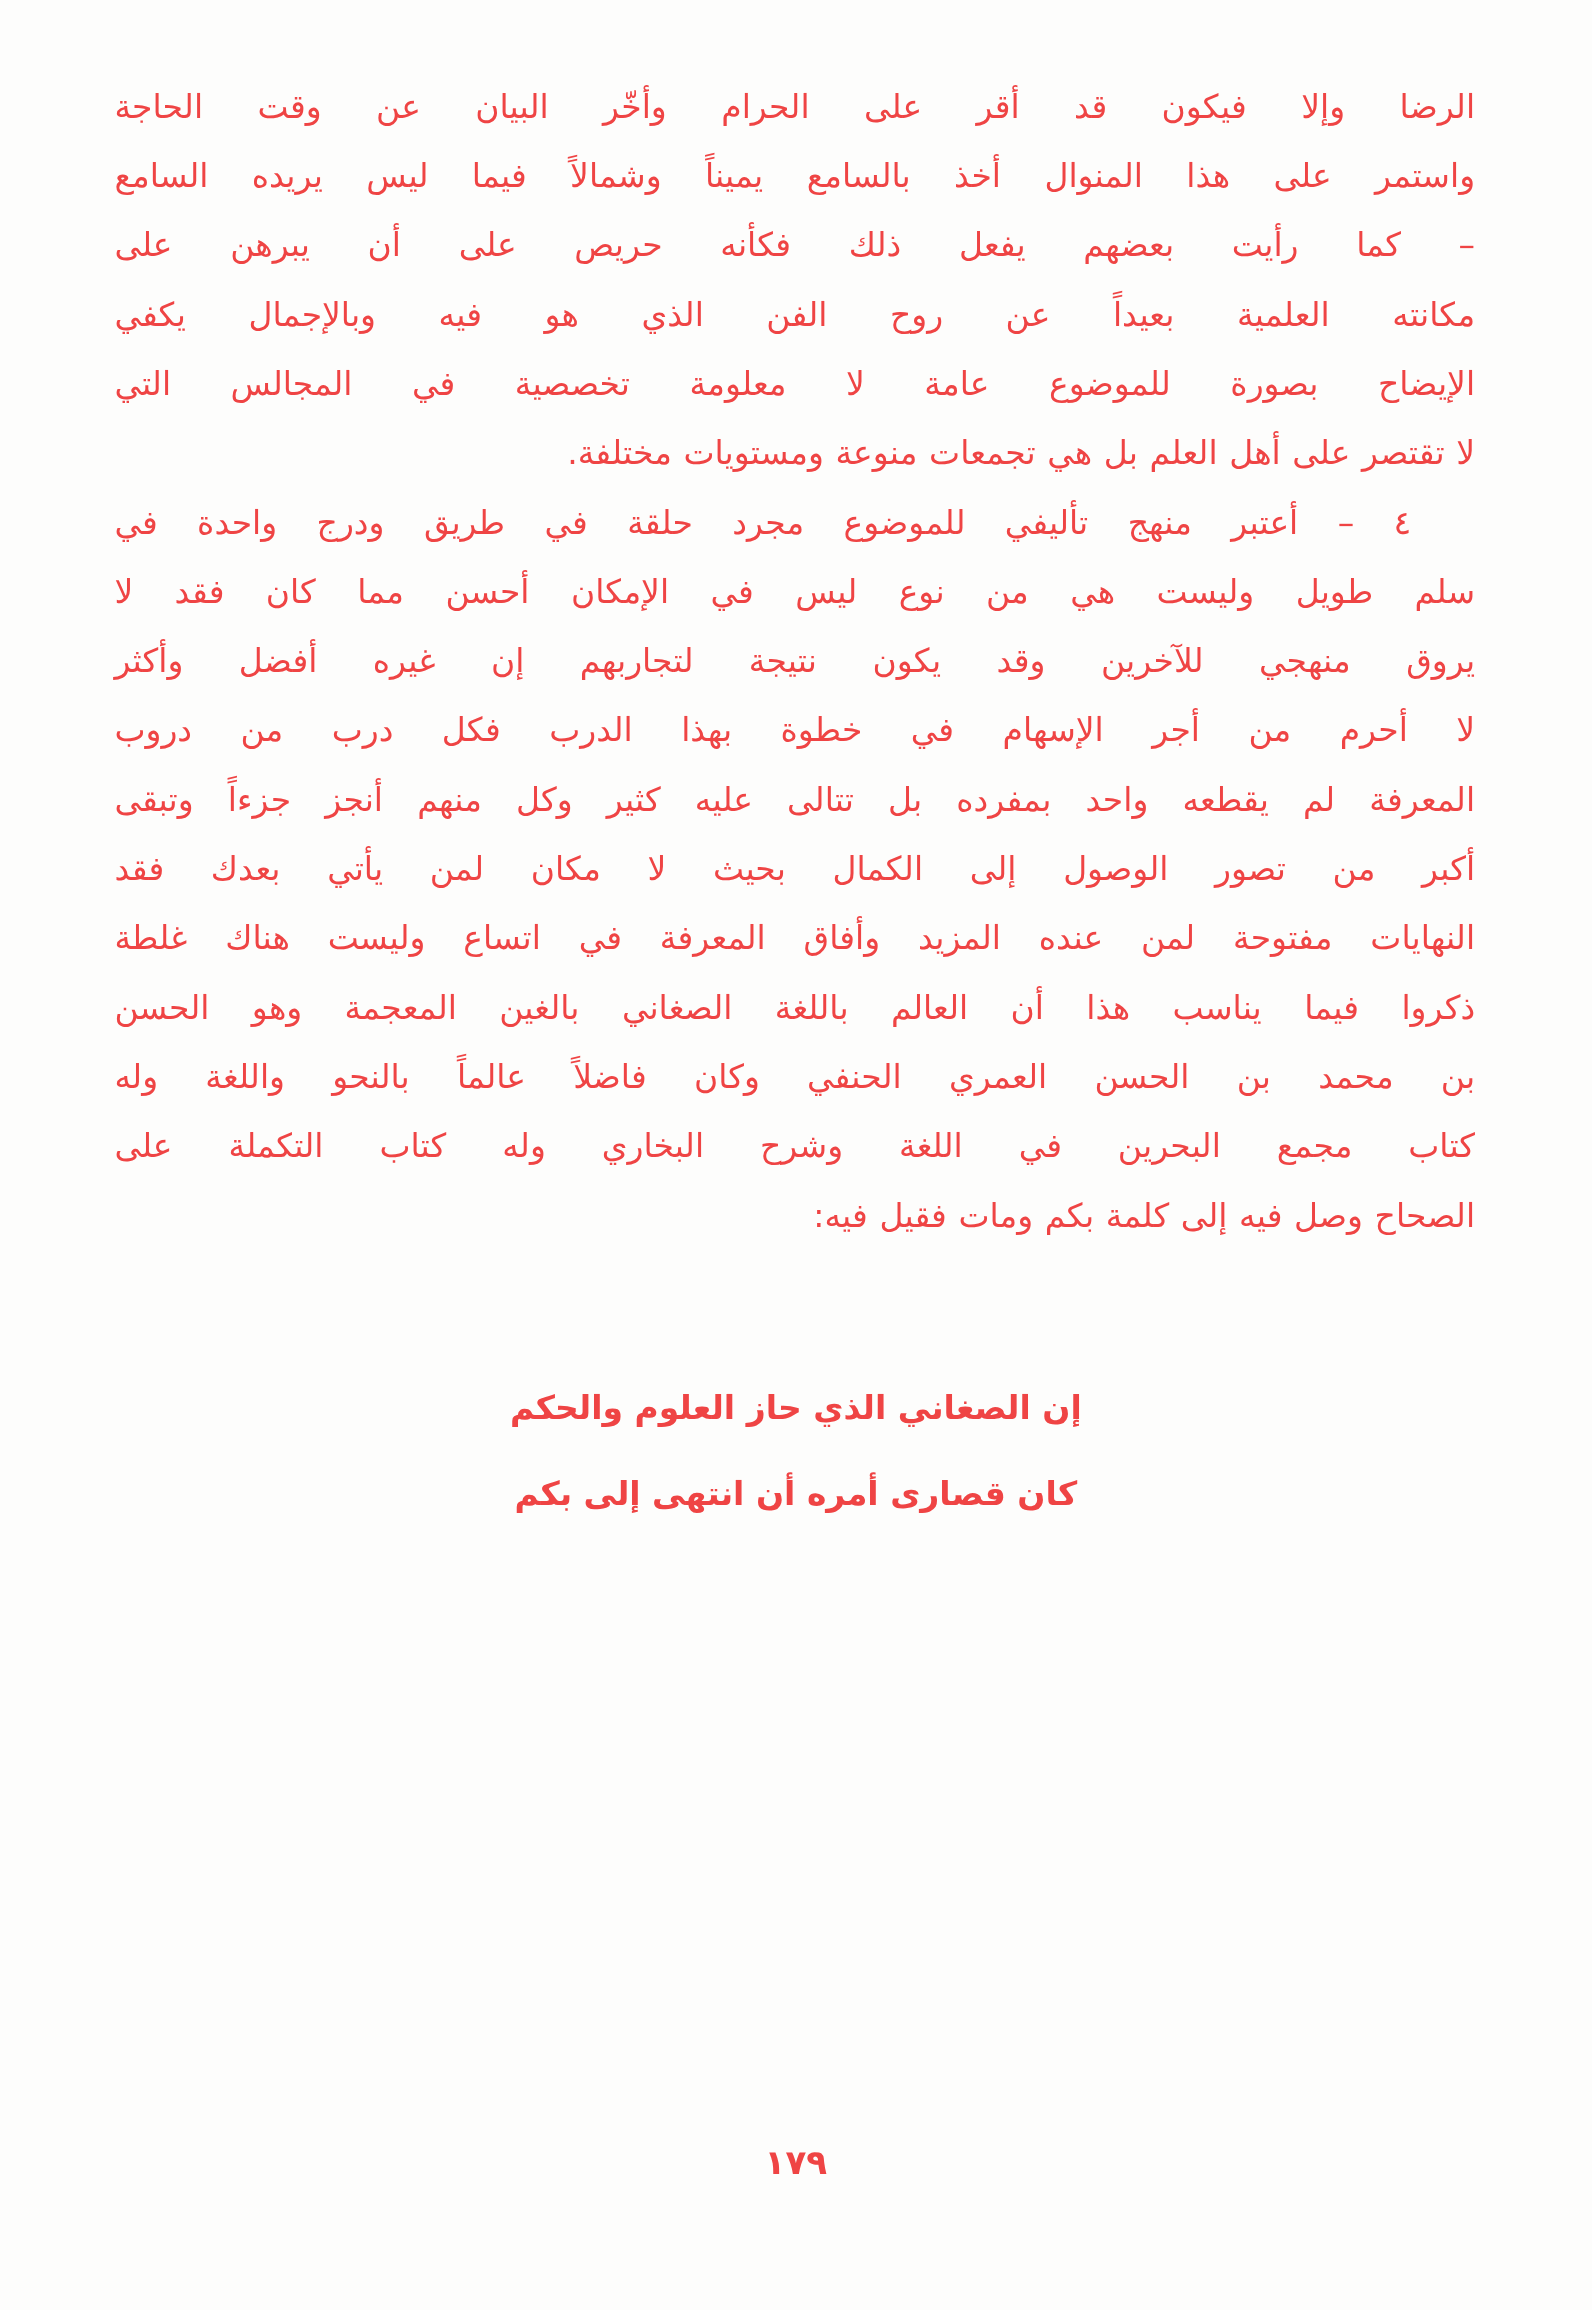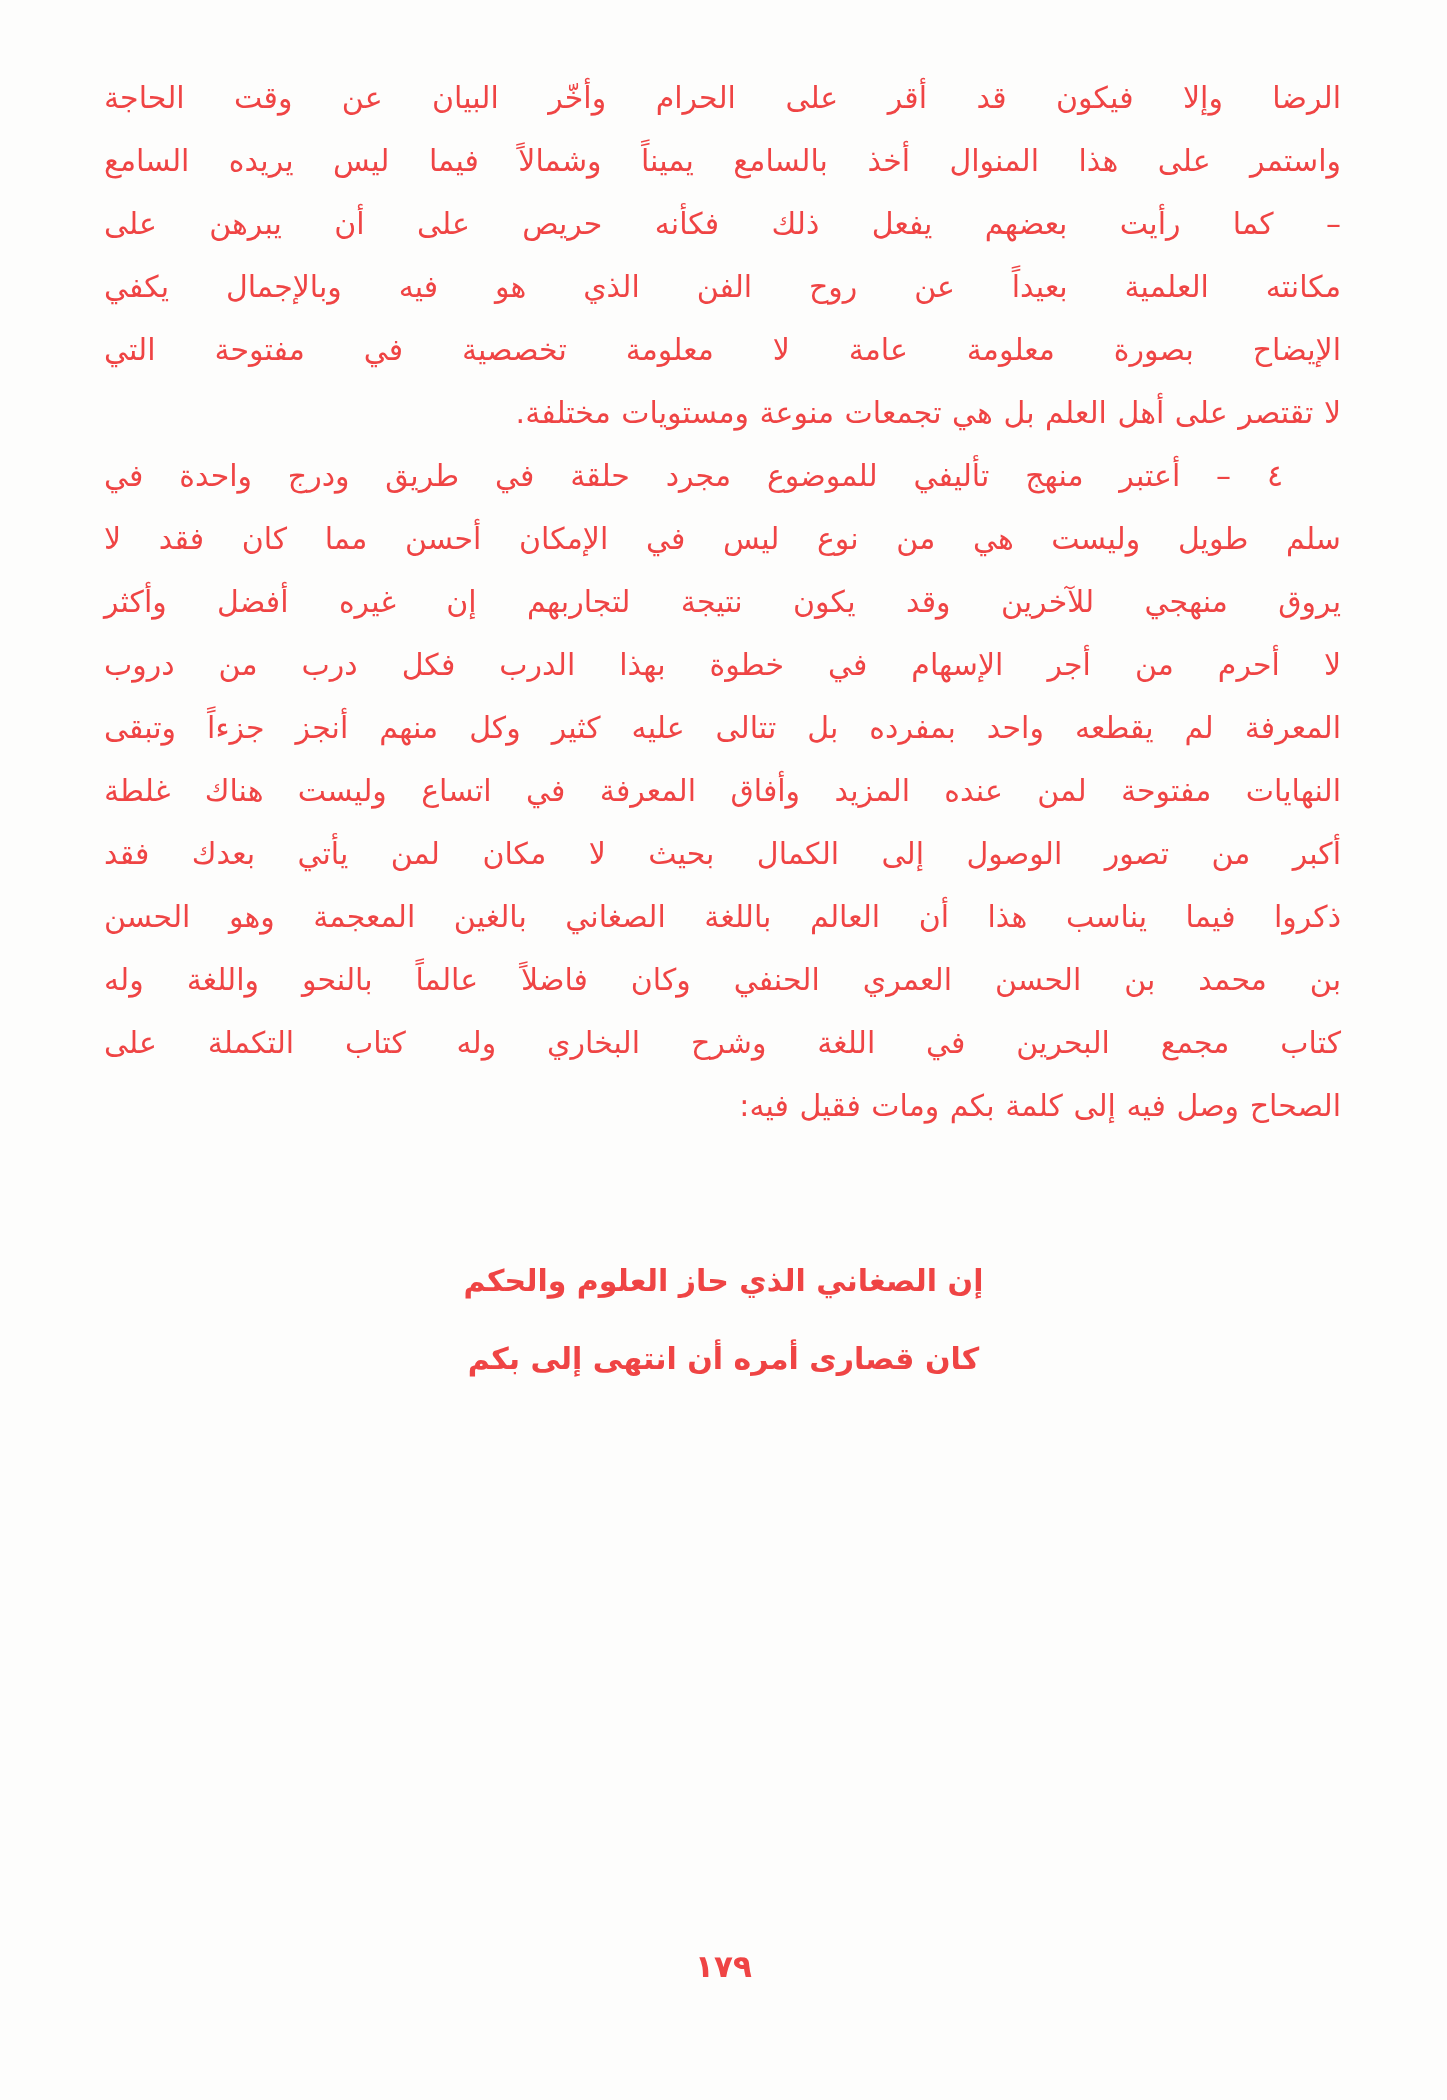--- a/index.html
+++ b/index.html
@@ -64,29 +64,29 @@
 </head>
 <body>
 
 <div class="page">
 
   <div class="text-block">
     <div class="line">الرضا وإلا فيكون قد أقر على الحرام وأخّر البيان عن وقت الحاجة</div>
     <div class="line">واستمر على هذا المنوال أخذ بالسامع يميناً وشمالاً فيما ليس يريده السامع</div>
     <div class="line">– كما رأيت بعضهم يفعل ذلك فكأنه حريص على أن يبرهن على</div>
     <div class="line">مكانته العلمية بعيداً عن روح الفن الذي هو فيه وبالإجمال يكفي</div>
-    <div class="line">الإيضاح بصورة معلومة عامة لا معلومة تخصصية في مفتوحة التي</div>
+    <div class="line">الإيضاح بصورة للموضوع عامة لا معلومة تخصصية في المجالس التي</div>
     <div class="line end">لا تقتصر على أهل العلم بل هي تجمعات منوعة ومستويات مختلفة.</div>
     <div class="line indent">٤ – أعتبر منهج تأليفي للموضوع مجرد حلقة في طريق ودرج واحدة في</div>
     <div class="line">سلم طويل وليست هي من نوع ليس في الإمكان أحسن مما كان فقد لا</div>
     <div class="line">يروق منهجي للآخرين وقد يكون نتيجة لتجاربهم إن غيره أفضل وأكثر</div>
     <div class="line">لا أحرم من أجر الإسهام في خطوة بهذا الدرب فكل درب من دروب</div>
     <div class="line">المعرفة لم يقطعه واحد بمفرده بل تتالى عليه كثير وكل منهم أنجز جزءاً وتبقى</div>
+    <div class="line">أكبر من تصور الوصول إلى الكمال بحيث لا مكان لمن يأتي بعدك فقد</div>
     <div class="line">النهايات مفتوحة لمن عنده المزيد وأفاق المعرفة في اتساع وليست هناك غلطة</div>
-    <div class="line">أكبر من تصور الوصول إلى الكمال بحيث لا مكان لمن يأتي بعدك فقد</div>
     <div class="line">ذكروا فيما يناسب هذا أن العالم باللغة الصغاني بالغين المعجمة وهو الحسن</div>
     <div class="line">بن محمد بن الحسن العمري الحنفي وكان فاضلاً عالماً بالنحو واللغة وله</div>
     <div class="line">كتاب مجمع البحرين في اللغة وشرح البخاري وله كتاب التكملة على</div>
     <div class="line end">الصحاح وصل فيه إلى كلمة بكم ومات فقيل فيه:</div>
   </div>
 
   <div class="poem">
     <div class="poem-line">إن الصغاني الذي حاز العلوم والحكم</div>
     <div class="poem-line">كان قصارى أمره أن انتهى إلى بكم</div>
   </div>

